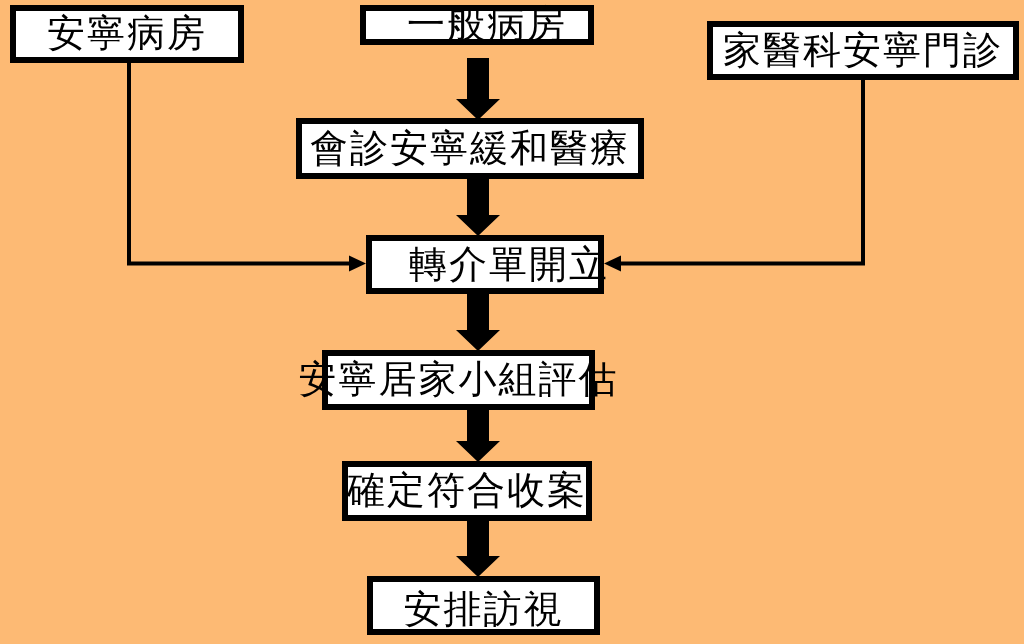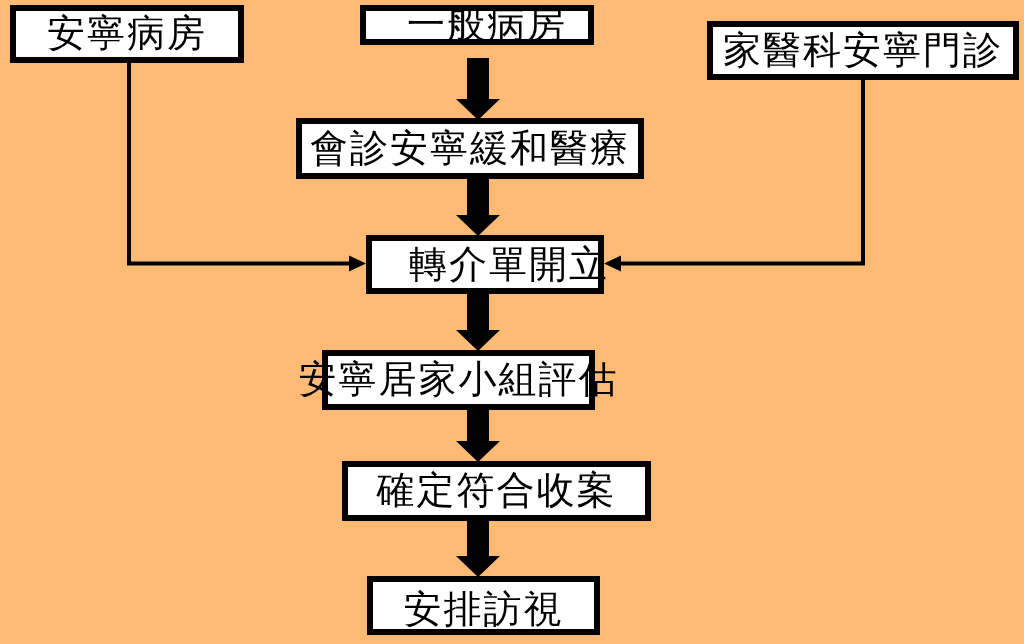--- a/index.html
+++ b/index.html
@@ -41,21 +41,21 @@
     white-space: nowrap;
     transform: translateY(-1px);
   }
   
   #n-hospice-ward          { left: 10px;  top: 5px;   width: 234px; height: 58px; }
   #n-general-ward          { left: 360px; top: 5px;   width: 234px; height: 40px; padding-left: 20px; }
   #n-family-clinic         { left: 707px; top: 4px;   width: 312px; height: 59px; margin-top: 17px; }
   #n-palliative-consult    { left: 296px; top: 118px; width: 348px; height: 61px; }
   #n-referral-form         { left: 366px; top: 235px; width: 238px; height: 59px; padding-left: 48px; }
   #n-team-assessment       { left: 314px; top: 350px; width: 273px; height: 60px; margin-left: 8px; }
-  #n-confirm-acceptance    { left: 342px; top: 461px; width: 309px; height: 60px; }
+  #n-confirm-acceptance    { left: 342px; top: 461px; width: 250px; height: 60px; }
   #n-arrange-visit         { left: 367px; top: 576px; width: 233px; height: 59px; align-items: flex-end; }
 </style>
 </head>
 <body>
 
 <div class="canvas">
 
   <svg class="connector-layer" viewBox="0 0 1024 644" xmlns="http://www.w3.org/2000/svg">
 
     <path d="M129,60 V263.5 H350" fill="none" stroke="#000000" stroke-width="4"></path>

